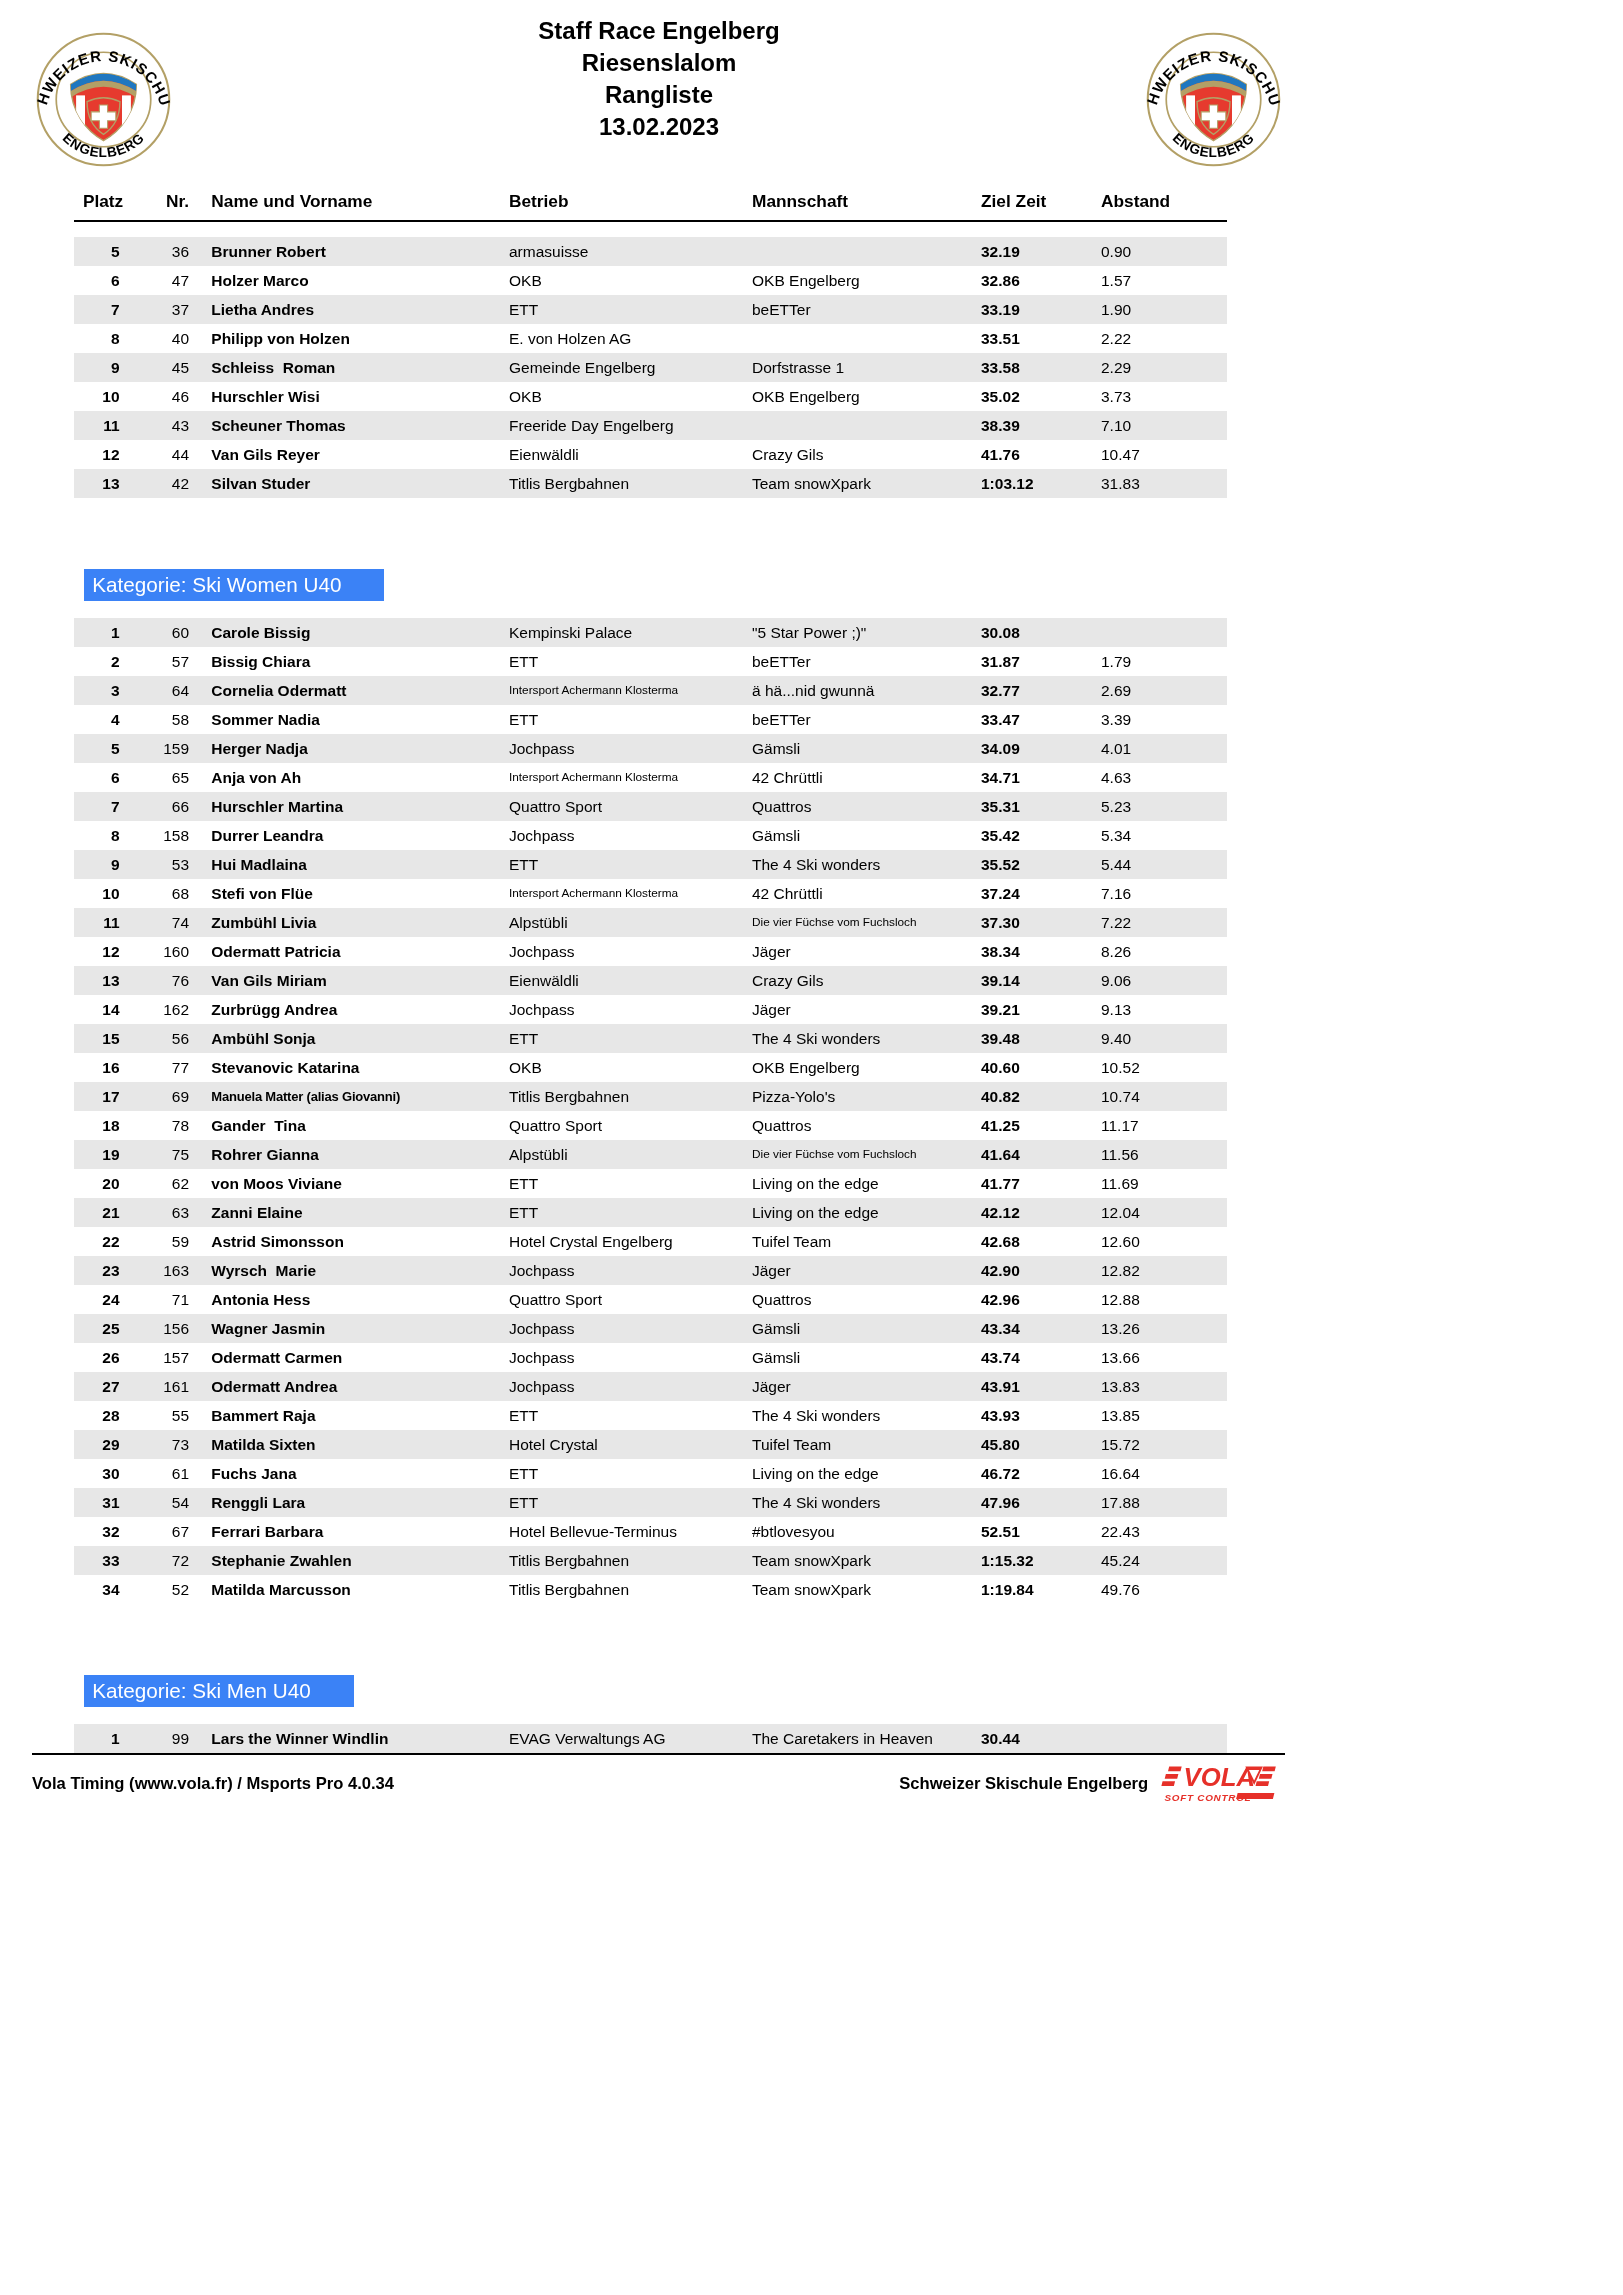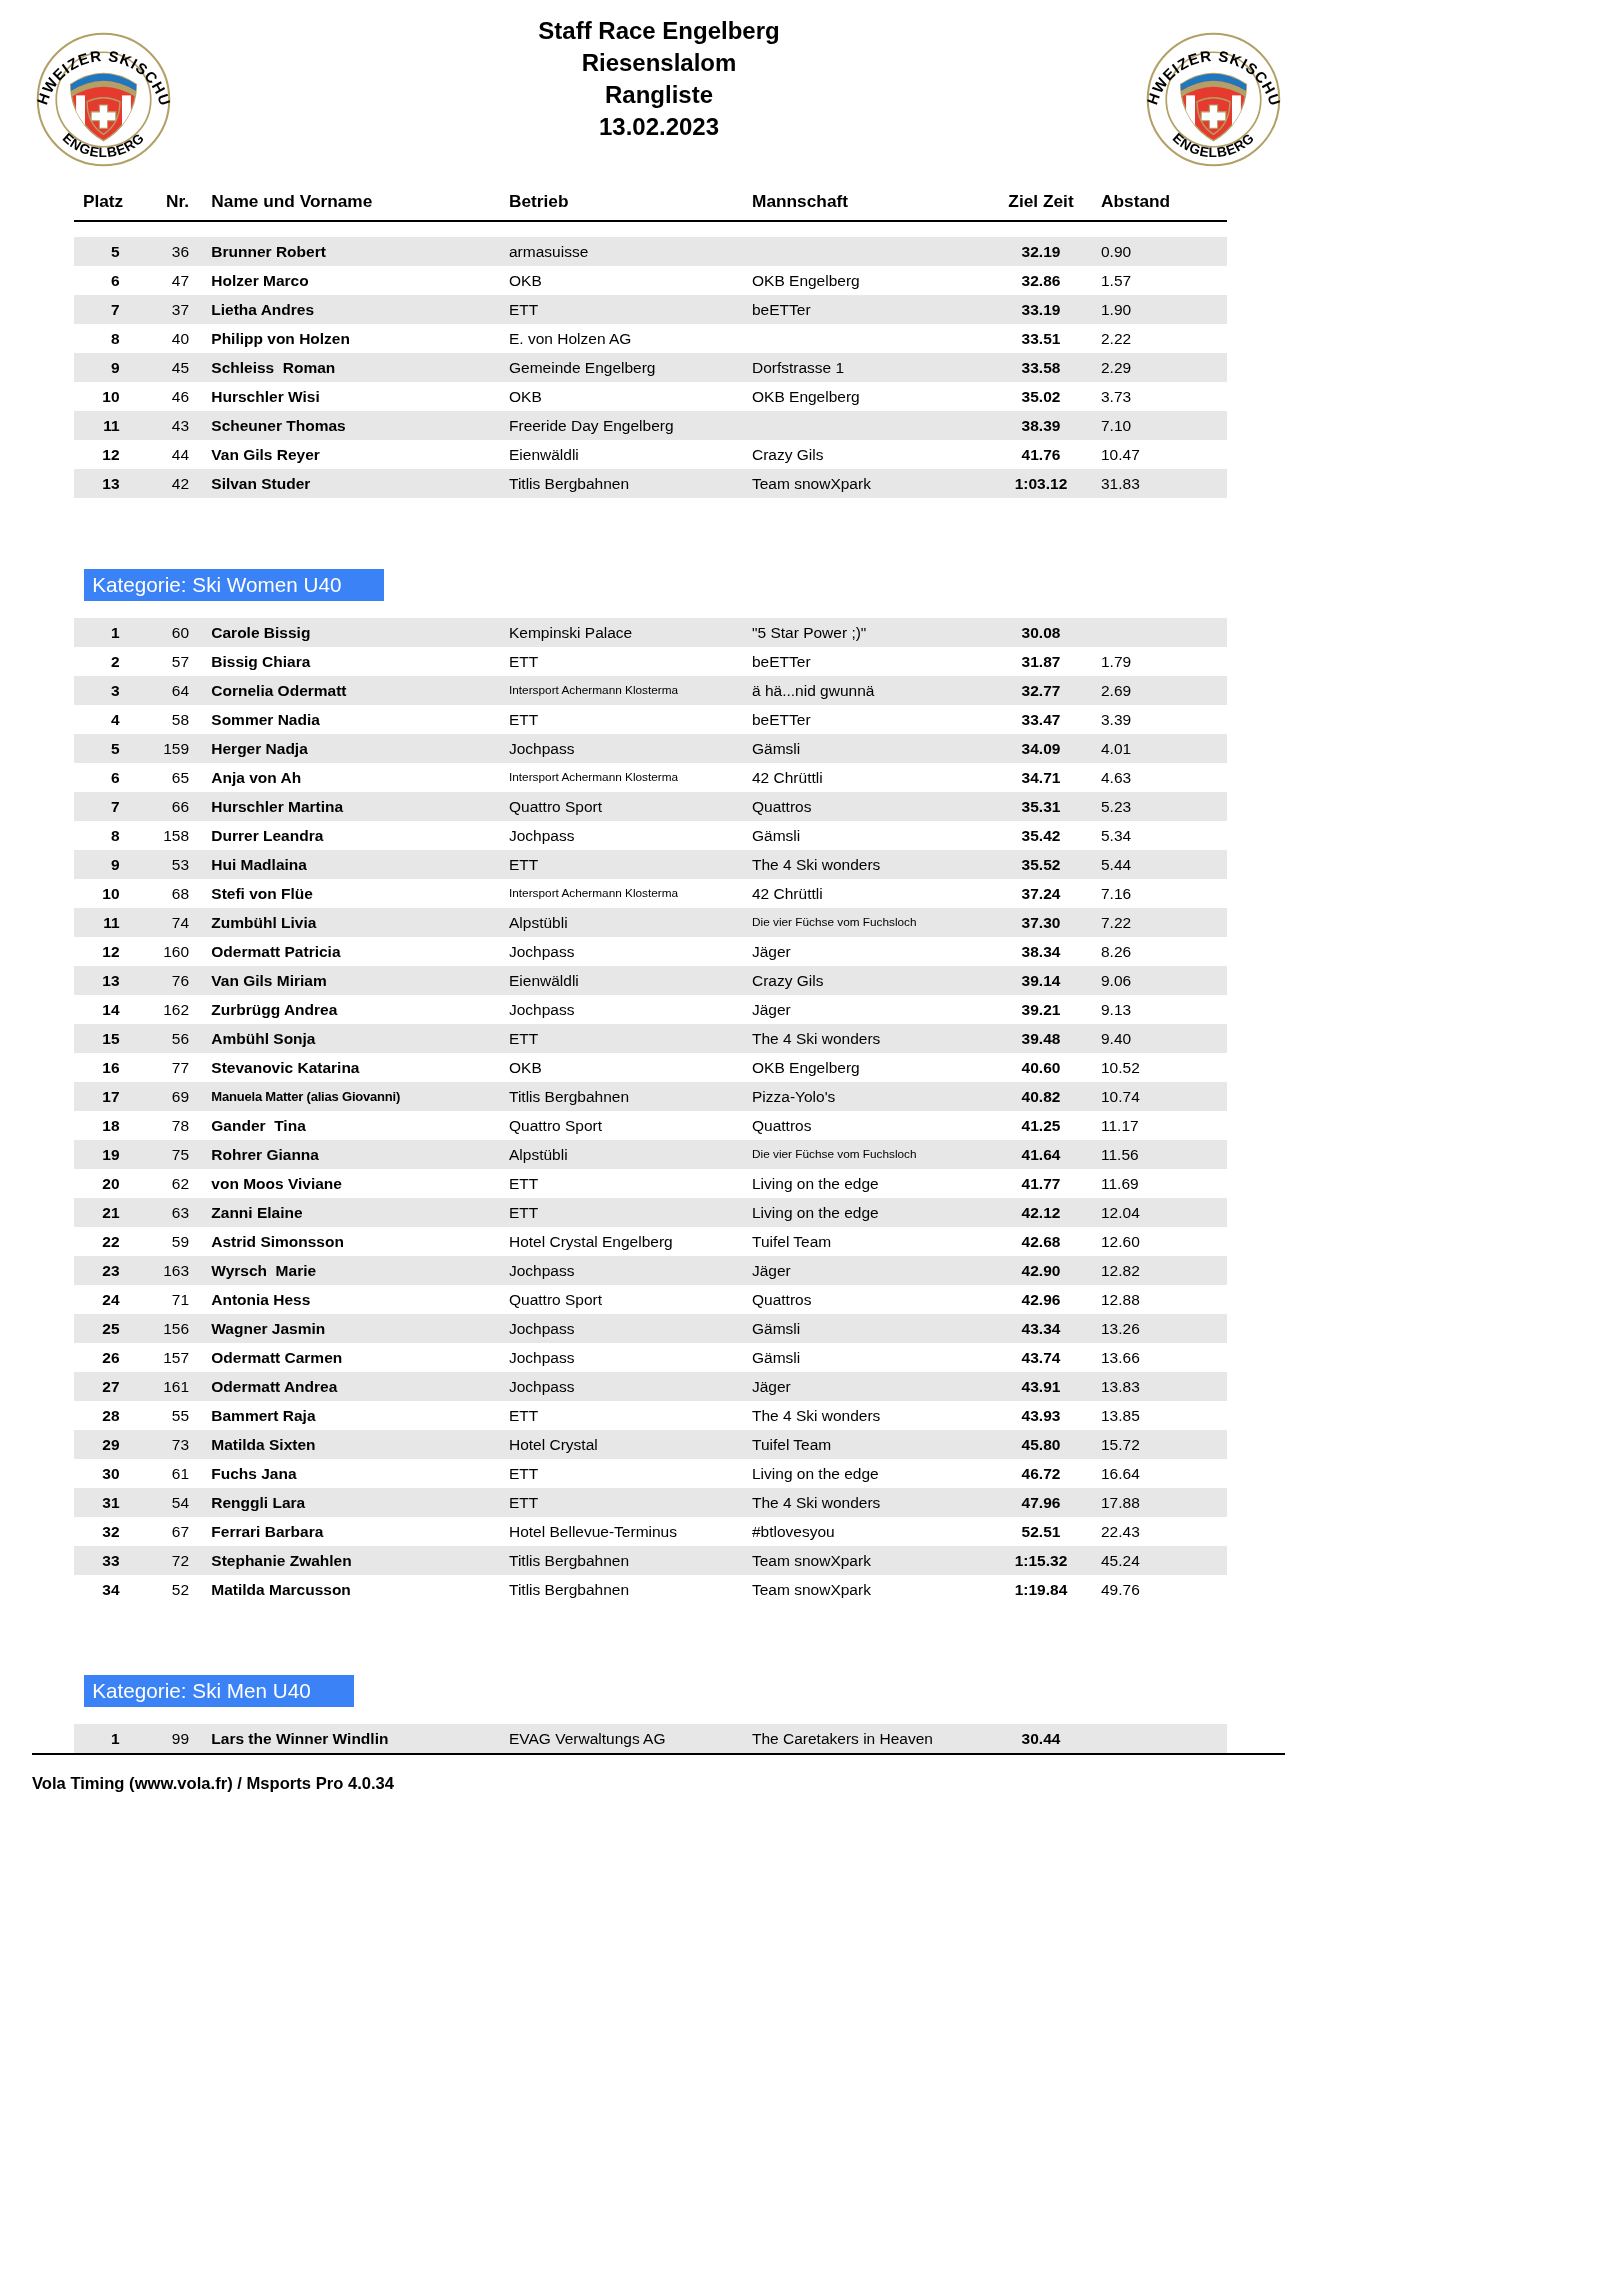--- a/index.html
+++ b/index.html
@@ -22,21 +22,21 @@
   .row{height:29px;font-size:15.5px;}
   .row.shaded{background:#e7e7e7;}
   .cell{white-space:pre;line-height:29px;overflow:visible;}
   .c-platz{text-align:right;padding-right:4.4px;font-weight:bold;}
   .thead .c-platz{text-align:left;padding-left:8.9px;}
   .c-nr{text-align:right;padding-right:8.9px;font-weight:normal;}
   .thead .c-nr{font-weight:bold;}
   .c-name{padding-left:13.3px;font-weight:bold;}
   .c-betrieb,.c-mannschaft{padding-left:3px;font-weight:normal;}
   .thead .c-betrieb,.thead .c-mannschaft{font-weight:bold;}
-  .c-zeit{text-align:center;font-weight:bold;}
+  .c-zeit{text-align:left;font-weight:bold;}
   .c-abstand{text-align:left;padding-right:1.5px;font-weight:normal;}
   .thead .c-abstand{font-weight:bold;}
   .small{font-size:11.8px;}
   .small-name{font-size:13px;letter-spacing:-0.2px;}
 
   .banner{display:inline-block;background:#3b82f6;color:#fff;font-weight:normal;
           font-size:20.7px;line-height:32px;padding:0 43px 0 8px;
           margin:71px 0 17px 10.3px;}
   section{display:block;}
 
@@ -580,17 +580,35 @@
   </div>
 </div>
   </section>
 </div>
   </div>
 
   <div class="footer">
     <div class="frule"></div>
     <div class="frow frow2">
       <span>Vola Timing (www.vola.fr) / Msports Pro 4.0.34</span>
+      <span class="fright2">
+        <span>Schweizer Skischule Engelberg</span>
+        <svg width="125" height="43" viewBox="0 0 170 58" style="font-size:22.5px">
+          <g fill="#e63029" transform="skewX(-14)">
+            <rect x="14" y="6" width="17" height="6.5"></rect>
+            <rect x="12" y="16" width="17" height="6.5"></rect>
+            <rect x="10" y="26" width="17" height="6.5"></rect>
+            <rect x="142" y="6" width="17" height="6.5"></rect>
+            <rect x="140" y="16" width="17" height="6.5"></rect>
+            <rect x="138" y="26" width="17" height="6.5"></rect>
+            <rect x="116" y="42" width="50" height="8"></rect>
+          </g>
+          <text x="32" y="33" font-size="35" font-weight="bold" font-style="italic" fill="#e63029" font-family="Liberation Sans, sans-serif">VOLA</text>
+          <path d="M 116 6 L 140 6 L 128 31 Z" fill="#e63029"></path>
+          <path d="M 121 10.5 L 135 10.5 L 128 25 Z" fill="#fff"></path>
+          <text x="6" y="53" font-size="13.5" font-weight="bold" font-style="italic" fill="#e63029" letter-spacing="1" font-family="Liberation Sans, sans-serif">SOFT CONTROL</text>
+        </svg>
+      </span>
     </div>
   </div>
 
 </div>
 
 
 </body></html>

